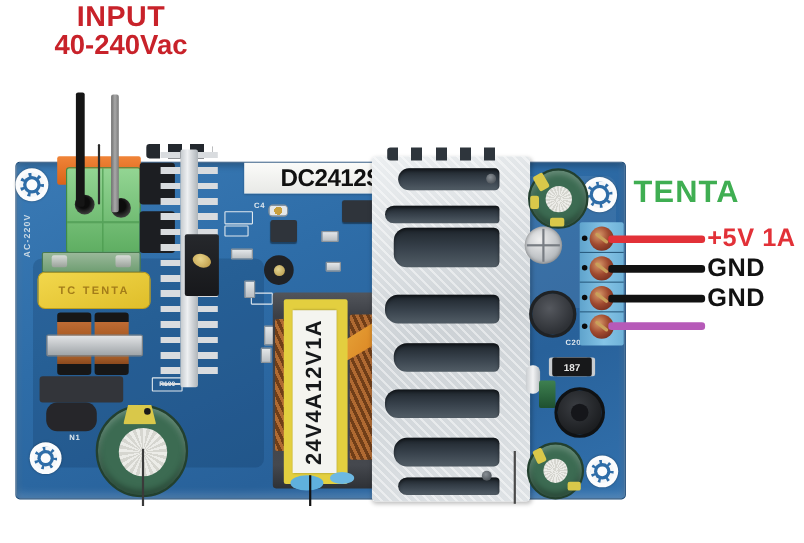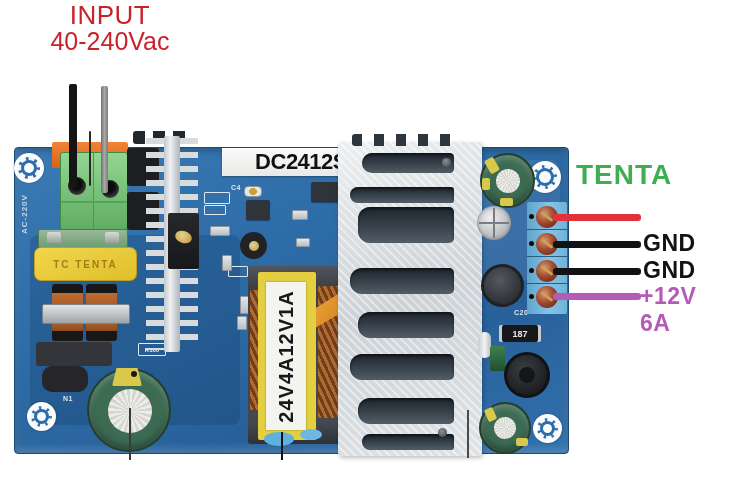--- a/index.html
+++ b/index.html
@@ -10,21 +10,21 @@
   .pcb{left:14px;top:147px;width:553px;height:305px;border-radius:4px;
        background:linear-gradient(155deg,#3a7ab5 0%,#2e6da8 35%,#28619a 70%,#3271ad 100%);
        border:1px solid #1c4a77;box-shadow:inset 0 -4px 8px rgba(255,255,255,.18), inset 0 3px 6px rgba(0,0,0,.25);}
   .pcb-shade{left:30px;top:235px;width:210px;height:190px;background:rgba(8,35,66,.18);border-radius:8px;}
   .pcb-light{left:430px;top:160px;width:130px;height:120px;background:rgba(255,255,255,.07);border-radius:10px;}
   
   .hole{border-radius:50%;background:#fbfcfd;box-shadow:0 0 2px rgba(0,0,0,.4);}
   .hole .h2{position:absolute;inset:4px;border-radius:50%;background:#2e6da8;border:3px dashed #f4f6f8;box-sizing:border-box;}
   .hole .h3{position:absolute;inset:10px;border-radius:50%;background:#fbfcfd;}
   
-  .in-label{left:28px;top:2px;width:164px;text-align:center;font-weight:400;line-height:1.02;}
+  .in-label{left:28px;top:2px;width:164px;text-align:center;font-weight:700;line-height:1.02;}
   .in-l1{font-size:26px;letter-spacing:.5px;}
   .in-l2{font-size:25px;}
   .c-inred{color:#c8222a;}
   .out-title{left:576px;top:159px;font-size:28px;font-weight:700;letter-spacing:1px;color:#3fae52;}
   .pin-label{position:absolute;left:643px;font-size:23px;font-weight:700;letter-spacing:.5px;}
   .wire{position:absolute;left:553px;width:88px;height:7px;border-radius:3px;}
   .c-red{color:#e23138;} .bg-red{background:#e23138;}
   .c-blk{color:#121212;} .bg-blk{background:#121212;}
   .c-pur{color:#b65ab8;} .bg-pur{background:#b65ab8;}
   .inwire{position:absolute;border-radius:2px;}
@@ -265,24 +265,24 @@
   <div class="inwire" style="left:101px;top:86px;width:7px;height:107px;background:linear-gradient(90deg,#6f6f6f,#a8a8a8,#7a7a7a);"></div>
   <div class="inwire" style="left:89px;top:131px;width:2px;height:55px;background:#2a2a2a;"></div>
 
   <div class="abs in-label c-inred">
     <div class="in-l1">INPUT</div>
     <div class="in-l2">40-240Vac</div>
   </div>
   <div class="abs out-title">TENTA</div>
 
   <div class="wire bg-red" style="top:214px;"></div>
+  <span class="pin-label c-red" style="top:203px;">+5V 1A</span>
   <div class="wire bg-blk" style="top:241px;"></div>
   <span class="pin-label c-blk" style="top:230px;">GND</span>
   <div class="wire bg-blk" style="top:268px;"></div>
   <span class="pin-label c-blk" style="top:257px;">GND</span>
   <div class="wire bg-pur" style="top:293px;"></div>
-  <span class="pin-label c-pur" style="top:283px;left:640px;">+12V 6A</span>
 
   <div class="leader" style="left:129px;top:408px;height:52px;"></div>
   <div class="leader" style="left:281px;top:432px;height:28px;background:#111;"></div>
   <div class="leader" style="left:467px;top:410px;height:48px;background:#4a4a4a;"></div>
 
 </div>
 
 </body></html>

